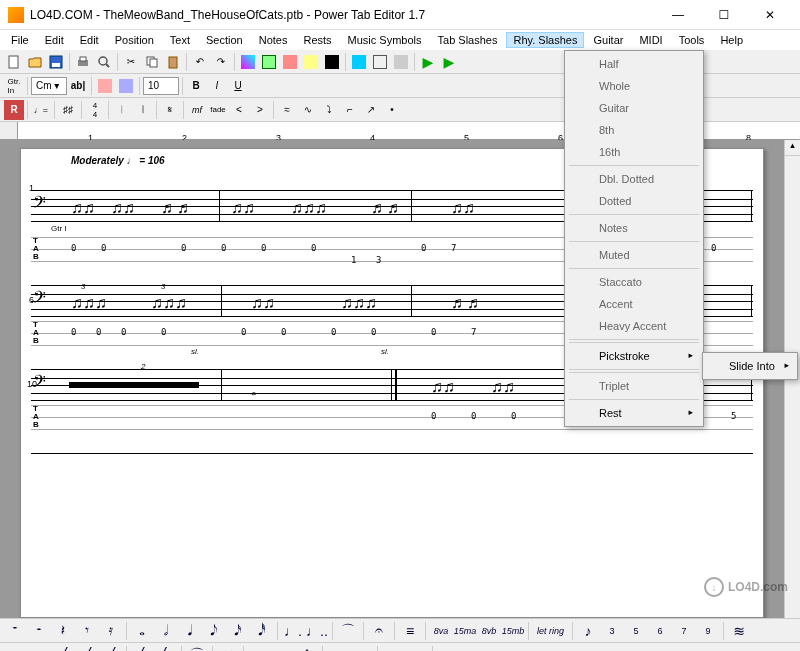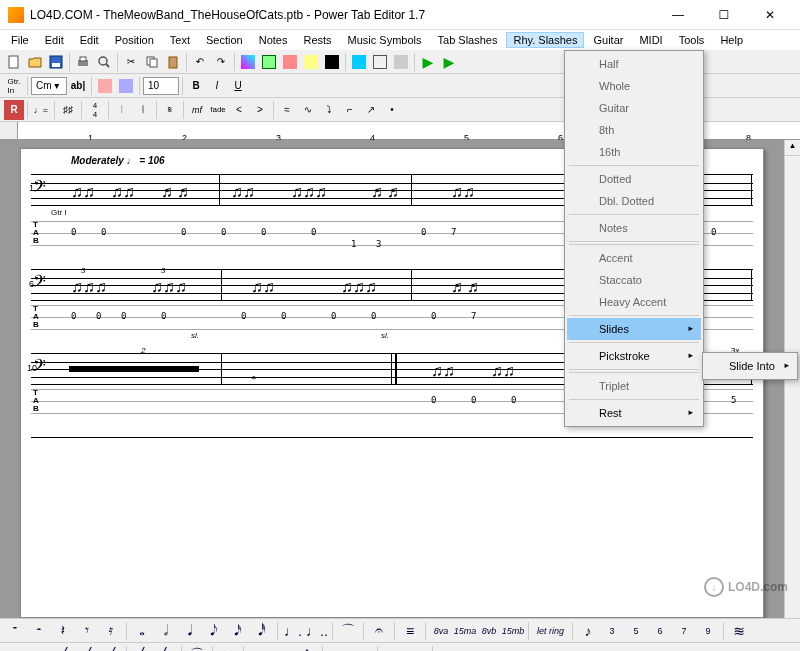--- a/index.html
+++ b/index.html
@@ -230,21 +230,21 @@
     <span class="ruler-num" style="left:540px">6</span>
     <span class="ruler-num" style="left:634px">7</span>
     <span class="ruler-num" style="left:728px">8</span>
   </div>
 </div>
 
 <div class="content">
   <div class="page">
 
     <div class="system">
-      <div class="tempo-mark" style="margin-left:40px;margin-bottom:8px">Moderately ♩ = 106</div>
+      <div class="tempo-mark" style="margin-left:40px;margin-bottom:24px">Moderately ♩ = 106</div>
       <div style="position:absolute;left:-2px;top:28px;font-size:9px">1</div>
       <div class="staff">
         <div class="staff-line" style="top:25%"></div>
         <div class="staff-line" style="top:50%"></div>
         <div class="staff-line" style="top:75%"></div>
         <span style="position:absolute;left:2px;top:2px;font-size:20px">𝄢</span>
         <div class="notes-row">
 
           <span style="position:absolute;left:20px;top:8px">♫♫</span>
           <span style="position:absolute;left:60px;top:8px">♫♫</span>
@@ -374,31 +374,31 @@
   </div>
 </div>
 
 <div class="dropdown">
   <div class="dd-item">Half</div>
   <div class="dd-item">Whole</div>
   <div class="dd-item">Guitar</div>
   <div class="dd-item">8th</div>
   <div class="dd-item">16th</div>
   <div class="dd-sep"></div>
+  <div class="dd-item">Dbl. Dotted</div>
   <div class="dd-item">Dotted</div>
-  <div class="dd-item">Dbl. Dotted</div>
   <div class="dd-sep"></div>
   <div class="dd-item">Notes</div>
   <div class="dd-sep"></div>
-  <div class="dd-sep"></div>
+  <div class="dd-item">Muted</div>
+  <div class="dd-sep"></div>
+  <div class="dd-item">Staccato</div>
   <div class="dd-item">Accent</div>
-  <div class="dd-item">Staccato</div>
   <div class="dd-item">Heavy Accent</div>
   <div class="dd-sep"></div>
-  <div class="dd-item enabled highlighted has-sub">Slides</div>
   <div class="dd-sep"></div>
   <div class="dd-item enabled has-sub">Pickstroke</div>
   <div class="dd-sep"></div>
   <div class="dd-sep"></div>
   <div class="dd-item">Triplet</div>
   <div class="dd-sep"></div>
   <div class="dd-item enabled has-sub">Rest</div>
 </div>
 
 <div class="submenu">

